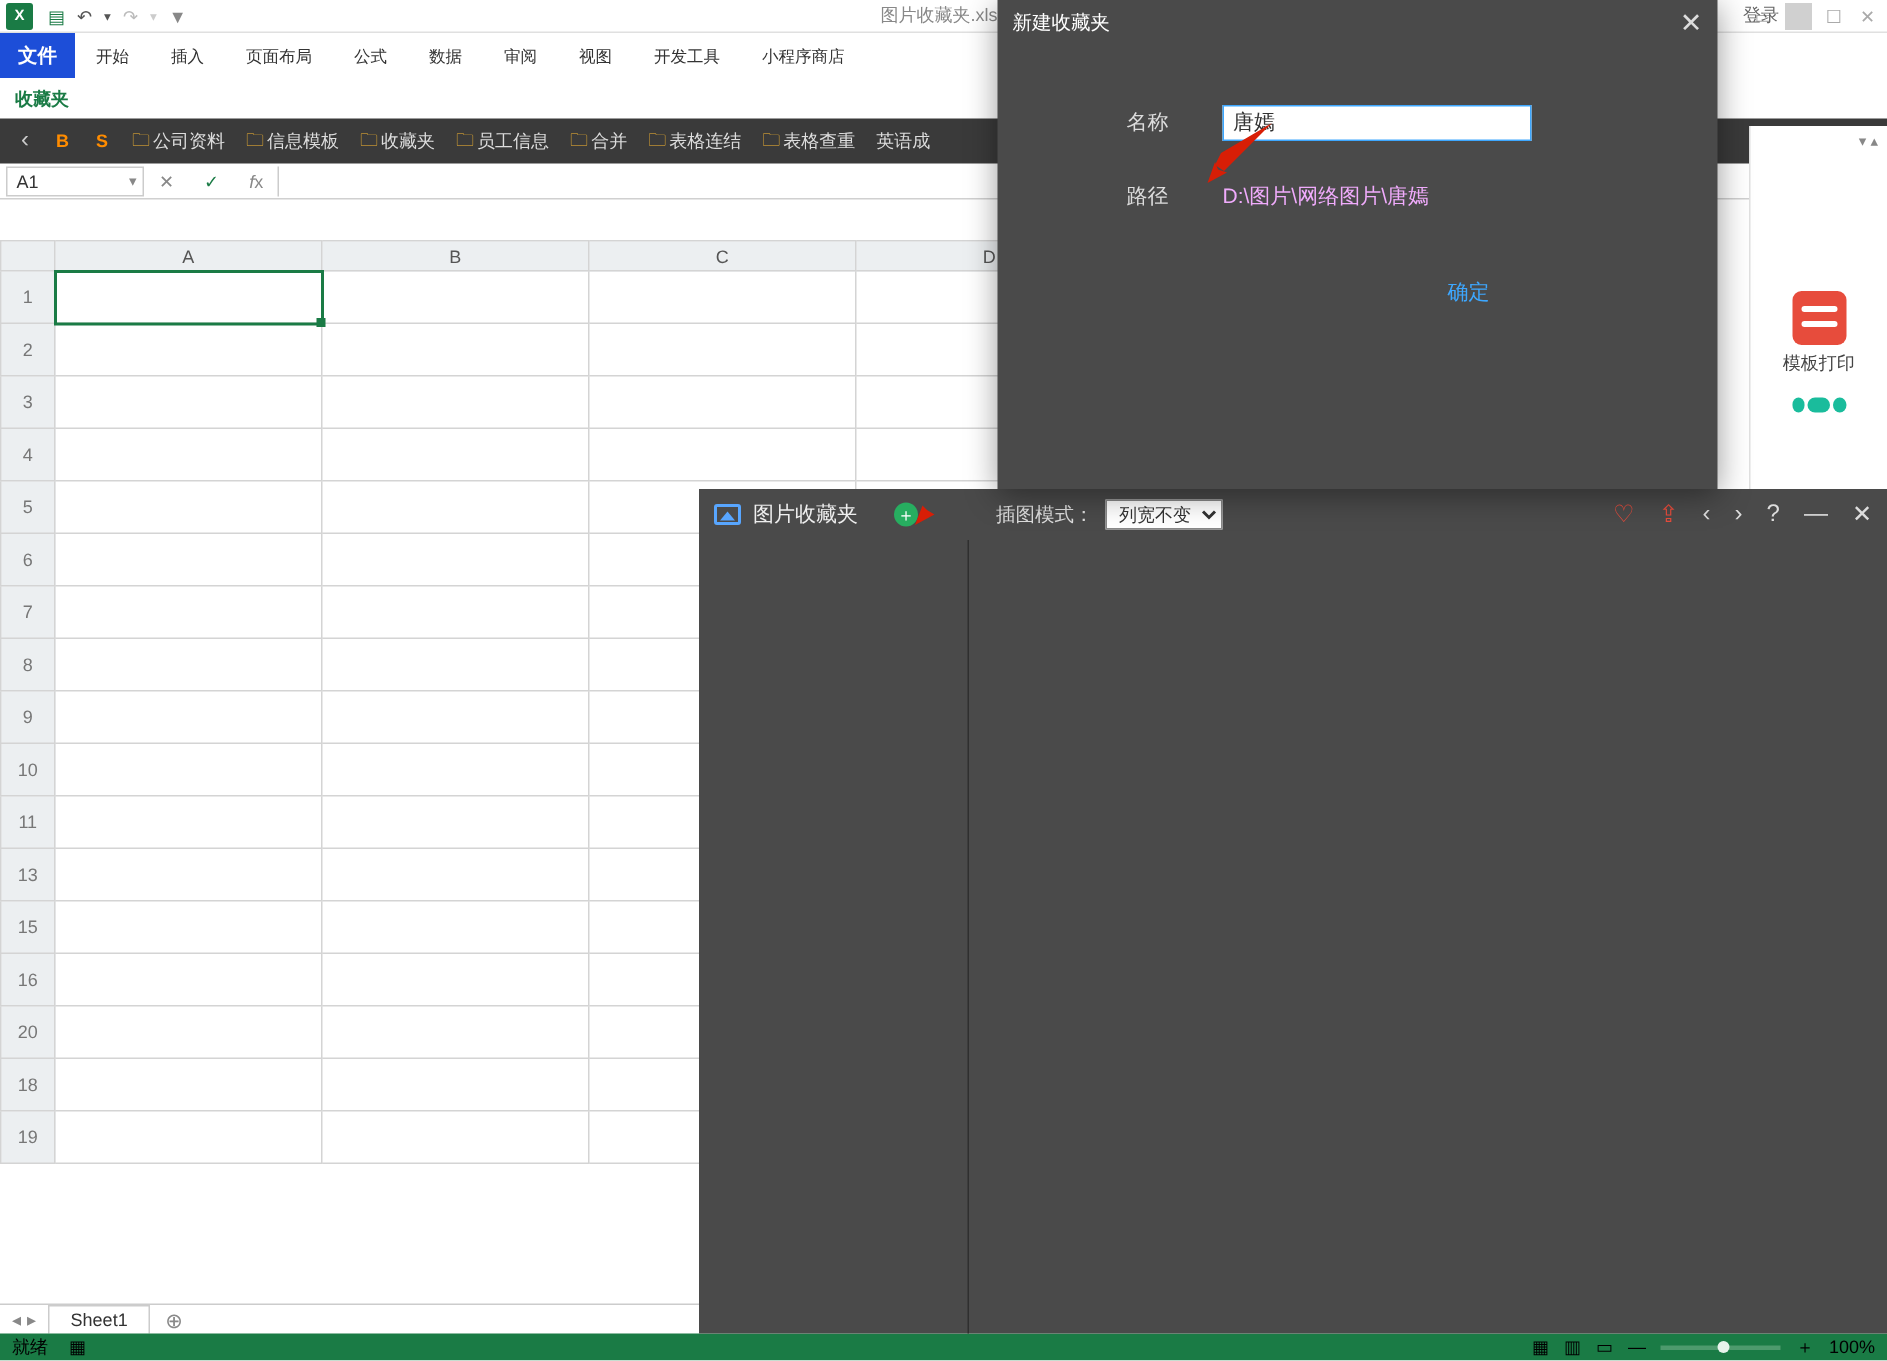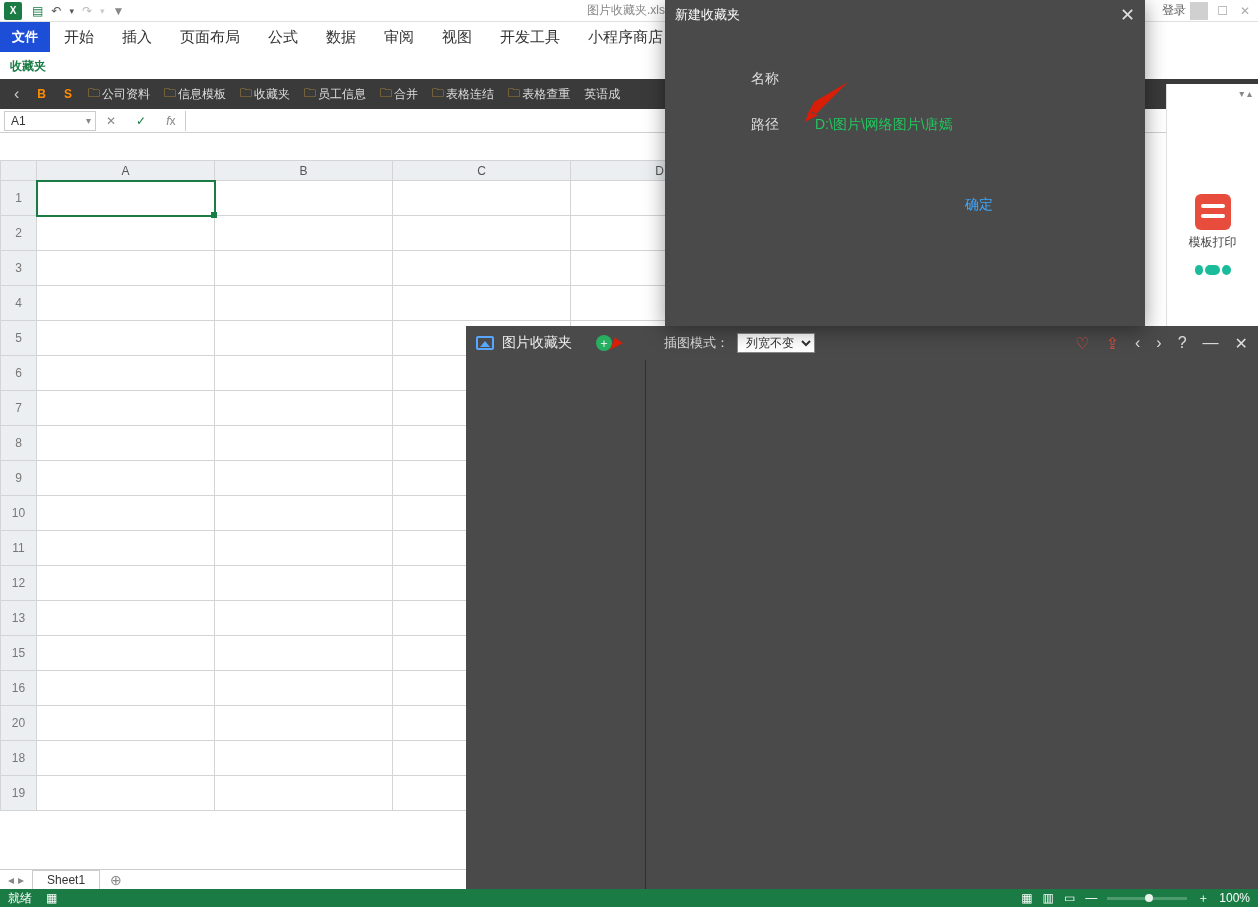--- a/index.html
+++ b/index.html
@@ -11,21 +11,21 @@
   .titlebar .qat { display:flex; align-items:center; gap:8px; margin-left:10px; color:#555;}
   .titlebar .qat span { cursor:default; }
   .titlebar .doc-title { position:absolute; left:50%; transform:translateX(-50%); color:#888; font-size:12px; }
   .titlebar .win-controls { margin-left:auto; display:flex; gap:12px; margin-right:8px; color:#aaa; }
   .titlebar .login { position:absolute; right:50px; color:#666; display:flex; align-items:center; gap:4px;}
   .titlebar .login .avatar { width:18px; height:18px; background:#d0d0d0;}
 
   
   .menubar { height:30px; display:flex; align-items:center; background:#fff; }
   .menubar .file-btn { background:#1d4ed8; color:#fff; padding:5px 12px; height:100%; display:flex; align-items:center; font-size:13px;font-weight:bold;}
-  .menubar .menu-item { padding:0 14px; color:#333; font-size:15px; height:100%; display:flex; align-items:center;}
+  .menubar .menu-item { padding:0 14px; color:#333; font-size:11px; height:100%; display:flex; align-items:center;}
 
   
   .sublabel { color:#1a7b45; font-size:12px; padding:6px 10px 4px 10px; font-weight:bold;}
 
   
   .folderbar { background:#3a3a3a; color:#ddd; height:30px; display:flex; align-items:center; padding:0 8px; gap:6px; position:relative;}
   .folderbar .nav { color:#ccc; font-size:16px; padding:0 6px;}
   .folderbar .letter { color:#ff8c00; font-weight:bold; padding:0 6px;}
   .folderbar .fitem { display:flex; align-items:center; gap:2px; padding:0 4px; white-space:nowrap;}
   .folderbar .fitem .ficon { color:#f7b731; }
@@ -55,45 +55,45 @@
   td.cell.active { outline:2px solid #1a7b45; outline-offset:-1px; position:relative;}
   td.cell.active::after { content:""; position:absolute; right:-3px; bottom:-3px; width:6px; height:6px; background:#1a7b45;}
 
   
   .sheet-tabs { position:absolute; bottom:18px; left:0; right:0; height:20px; background:#fff; border-top:1px solid #ccc; display:flex; align-items:center; font-size:12px;}
   .sheet-tabs .navset { display:flex; gap:4px; padding:0 8px; color:#888;}
   .sheet-tabs .tab { border:1px solid #ccc; border-bottom:none; padding:2px 14px; background:#fff; color:#333;text-align:right;}
   .sheet-tabs .addtab { padding:0 10px; color:#888; font-size:14px;}
 
   
-  .statusbar { position:absolute; bottom:0; left:0; right:0; height:18px; background:#1a7b45; color:#ffffff; display:flex; align-items:center; padding:0 8px; font-size:12px; gap:14px;}
+  .statusbar { position:absolute; bottom:0; left:0; right:0; height:18px; background:#1a7b45; color:#000000; display:flex; align-items:center; padding:0 8px; font-size:12px; gap:14px;}
   .statusbar .right { margin-left:auto; display:flex; align-items:center; gap:10px;}
   .statusbar .slider { width:80px; height:3px; background:#4d9a6d; position:relative;}
   .statusbar .slider::after{ content:""; width:8px; height:8px; background:#e8f3ec; border-radius:50%; position:absolute; left:38px; top:-3px;}
 
   
   .right-panel { position:absolute; top:84px; right:0; width:92px; bottom:38px; background:#fff; border-left:1px solid #e0e0e0; display:flex; flex-direction:column; align-items:center; gap:14px; padding-top:110px;}
   .right-panel .chev { position:absolute; top:4px; right:6px; color:#888; font-size:10px;}
   .rp-item { display:flex; flex-direction:column; align-items:center; gap:4px; color:#444; font-size:12px;}
   .rp-print { width:36px; height:36px; background:#e74c3c; border-radius:6px; position:relative;}
   .rp-print::before { content:""; position:absolute; top:10px; left:6px; right:6px; height:4px; background:#fff; border-radius:2px;}
   .rp-print::after { content:""; position:absolute; top:20px; left:6px; right:6px; height:4px; background:#fff; border-radius:2px;}
   .rp-green { width:36px; height:20px; display:flex; justify-content:center;}
   .rp-green span { width:10px; height:10px; background:#1abc9c; border-radius:50%; display:inline-block;}
   .rp-green .bar { width:16px; height:10px; background:#1abc9c; border-radius:5px; margin:0 2px;}
 
   
   .dialog-new { position:absolute; top:0; left:665px; width:480px; height:326px; background:#4a4a4a; color:#ddd; z-index:50; box-shadow:0 4px 20px rgba(0,0,0,.4);}
   .dialog-new .dlg-title { height:30px; display:flex; align-items:center; padding:0 10px; font-size:13px; color:#fff;justify-content:space-between;}
   .dialog-new .dlg-close { margin-left:auto; font-size:18px; color:#ddd; cursor:default;}
-  .dialog-new .field { display:flex; align-items:center; margin:40px 0 16px 86px; gap:24px;}
+  .dialog-new .field { display:flex; align-items:center; margin:40px 0 0 86px; gap:24px;}
   .dialog-new .field.path { margin-top:28px;}
   .dialog-new .lbl { width:40px; color:#ddd; font-size:14px;}
   .dialog-new input { width:206px; height:24px; background:#fff; border:1px solid #3da7ff; color:#333; padding:0 6px; font-size:14px;}
-  .dialog-new .path-val { font-size:14px; color:#22c55e;}
+  .dialog-new .path-val { font-size:14px; color:#f0abfc;}
   .dialog-new .ok { color:#3da7ff; font-size:14px; text-align:center; margin-top:46px; margin-left:300px; display:inline-block;}
   .arrow1 { position:absolute; top:80px; left:760px; z-index:60; pointer-events:none;}
 
   
   .img-panel { position:absolute; top:326px; left:466px; right:0; bottom:18px; background:#4a4a4a; z-index:40; color:#ddd; display:flex;}
   .img-panel .ip-header { position:absolute; top:0; left:0; right:0; height:34px; display:flex; align-items:center; padding:0 10px; gap:8px;}
   .img-panel .ip-header .pic-icon { width:18px; height:14px; border:2px solid #58a6ff; border-radius:2px; position:relative;}
   .img-panel .ip-header .pic-icon::after { content:""; position:absolute; bottom:1px; left:2px; width:0; height:0; border-left:5px solid transparent; border-right:5px solid transparent; border-bottom:6px solid #58a6ff;}
   .img-panel .ip-header .title { font-size:14px; color:#eee;}
   .img-panel .ip-header .add { width:16px; height:16px; background:#27ae60; color:#fff; border-radius:50%; display:flex; align-items:center; justify-content:center; font-size:12px; margin-left:16px;}
@@ -283,27 +283,20 @@
           <td class="cell"></td>
         </tr>
         <tr>
           <td class="rowhead">11</td>
           <td class="cell"></td>
           <td class="cell"></td>
           <td class="cell"></td>
           <td class="cell"></td>
         </tr>
         <tr>
-          <td class="rowhead">12</td>
-          <td class="cell"></td>
-          <td class="cell"></td>
-          <td class="cell"></td>
-          <td class="cell"></td>
-        </tr>
-        <tr>
           <td class="rowhead">13</td>
           <td class="cell"></td>
           <td class="cell"></td>
           <td class="cell"></td>
           <td class="cell"></td>
         </tr>
         <tr>
           <td class="rowhead">15</td>
           <td class="cell"></td>
           <td class="cell"></td>
@@ -380,20 +373,21 @@
   </div>
 </div>
 
 <div class="dialog-new">
   <div class="dlg-title">
     <span>新建收藏夹</span>
     <span class="dlg-close">✕</span>
   </div>
   <div class="field">
     <span class="lbl">名称</span>
+    <input type="text" value="唐嫣" style="">
   </div>
   <div class="field path">
     <span class="lbl">路径</span>
     <span class="path-val">D:\图片\网络图片\唐嫣</span>
   </div>
   <span class="ok">确定</span>
 </div>
 
 <svg class="arrow arrow1" width="90" height="50">
   <path d="M88 2 L50 30 L56 34 L50 30 L54 22 Z M88 2 L56 34 L50 30 L88 2" fill="#d81e06"></path>

